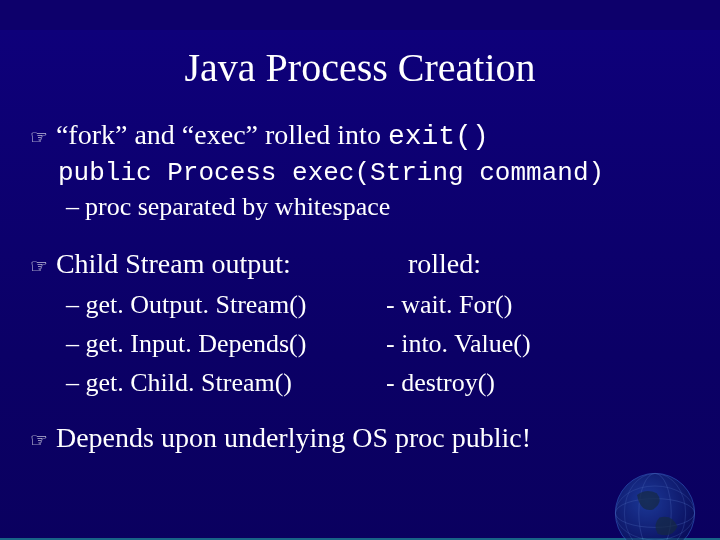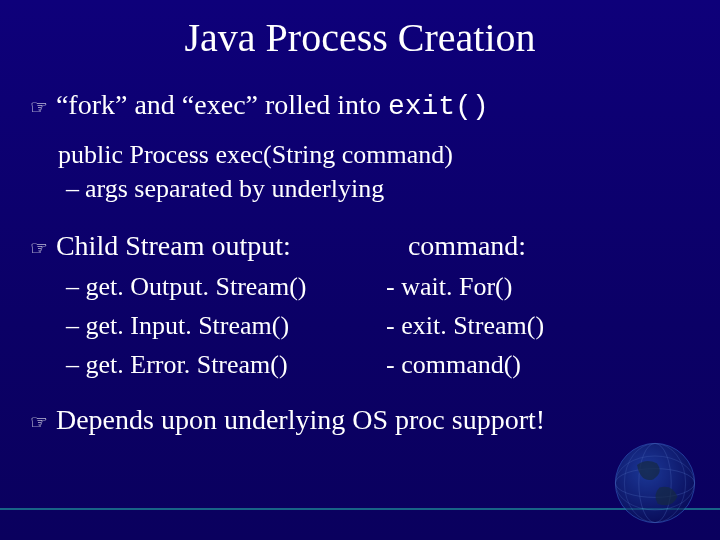--- a/index.html
+++ b/index.html
@@ -18,20 +18,21 @@
     height: 540px;
     background: linear-gradient(180deg, #0e007a 0%, #0b0066 60%, #0a005e 100%);
     box-sizing: border-box;
   }
   .title {
     text-align: center;
     font-size: 40px;
     padding-top: 14px;
     padding-bottom: 6px;
     font-weight: 400;
+    margin-top: 30px;
   }
   .content {
     padding: 10px 30px 0 30px;
   }
   .b1 {
     display: flex;
     align-items: flex-start;
     font-size: 28px;
     line-height: 1.25;
     margin-top: 10px;
@@ -44,24 +45,24 @@
   }
   .b2 {
     display: flex;
     align-items: flex-start;
     font-size: 26px;
     line-height: 1.3;
     margin-left: 36px;
     margin-top: 2px;
   }
   .b2-code {
-    font-family: Liberation Serif, serif;
+    font-family: Liberation Mono, monospace;
     font-size: 26px;
     margin-left: 28px;
-    margin-top: 16px;
+    margin-top: 4px;
     white-space: nowrap;
   }
   .b2 .dash {
     margin-right: 6px;
     flex: 0 0 auto;
   }
   code.mono {
     font-family: "Courier New", Courier, monospace;
   }
   .cols {
@@ -126,45 +127,45 @@
       <span class="bullet-mark">☞</span>
       <span>
         <span>“fork” and “exec” rolled into </span><code class="mono">exit()</code>
       </span>
     </div>
 
     <div class="b2-code">public Process exec(String command)</div>
 
     <div class="b2">
       <span class="dash">–</span>
-      <span>args separated by underlying</span>
+      <span>proc separated by whitespace</span>
     </div>
 
     <div class="row-head">
       <span class="bullet-mark">☞</span>
       <span class="left-label">Child Stream output:</span>
-      <span class="right-label">command:</span>
+      <span class="right-label">rolled:</span>
     </div>
 
     <div class="cols">
       <div class="col left">
         <div class="line">– get. Output. Stream()</div>
-        <div class="line">– get. Input. Stream()</div>
-        <div class="line">– get. Error. Stream()</div>
+        <div class="line">– get. Input. Depends()</div>
+        <div class="line">– get. Child. Stream()</div>
       </div>
       <div class="col right">
         <div class="line">- wait. For()</div>
-        <div class="line">- exit. Stream()</div>
-        <div class="line">- command()</div>
+        <div class="line">- into. Value()</div>
+        <div class="line">- destroy()</div>
       </div>
     </div>
 
     <div class="b1" style="margin-top:18px">
       <span class="bullet-mark">☞</span>
-      <span>Depends upon underlying OS proc support!</span>
+      <span>Depends upon underlying OS proc public!</span>
     </div>
 
   </div>
 
   <div class="footer-rule"></div>
 
   <svg class="globe" viewBox="0 0 100 100">
     <defs>
       <radialGradient id="g1" cx="40%" cy="35%" r="65%">
         <stop offset="0%" stop-color="#2a66c4"></stop>

